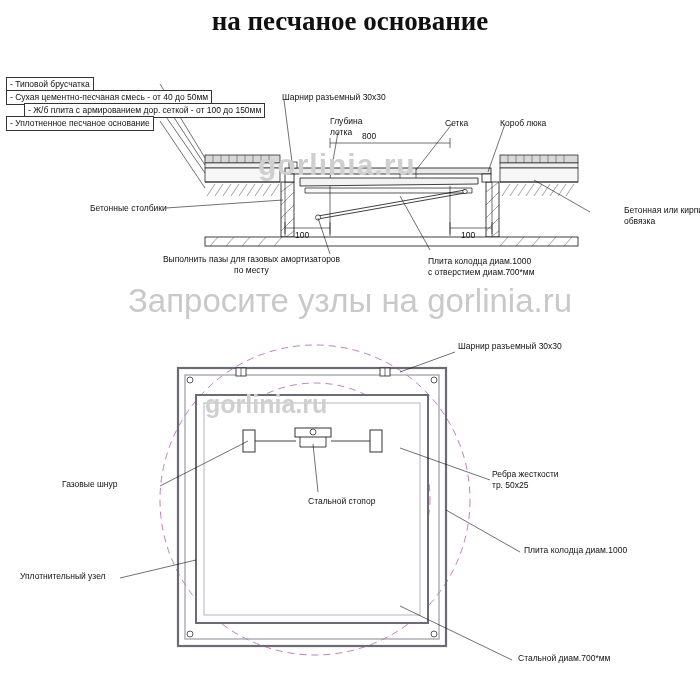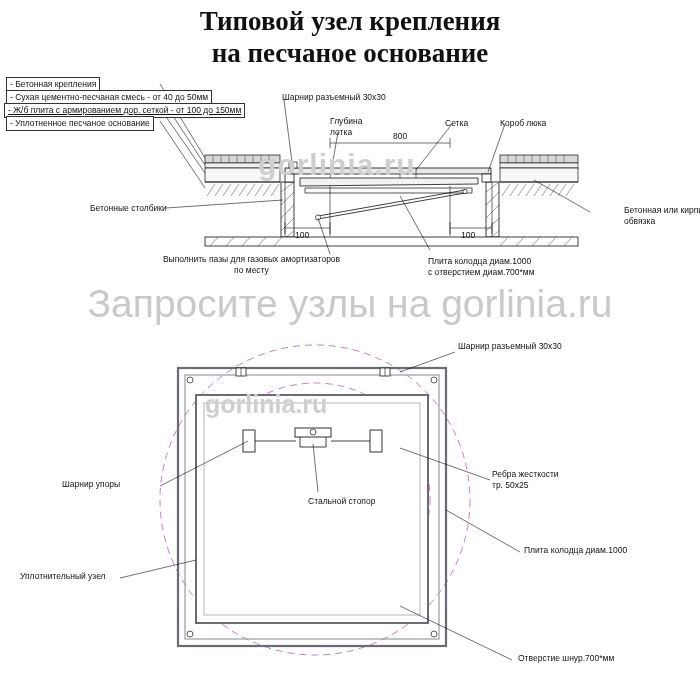--- a/index.html
+++ b/index.html
@@ -7,39 +7,38 @@
   .stage{position:relative;width:700px;height:700px;}
 
   .title{position:absolute;left:0;top:6px;width:700px;text-align:center;font-size:27px;font-weight:bold;color:#111;line-height:1.18;font-family:"Liberation Serif",serif;}
   .title .l2{display:block;}
 
   .lbl{position:absolute;font-size:8.5px;color:#111;line-height:1.25;white-space:nowrap;}
   .lbl.box{border:1px solid #333;background:#fff;padding:1px 3px;}
   .lbl.wrap{white-space:normal;}
 
   .wm1{position:absolute;left:258px;top:148px;font-size:30px;color:#cfcfcf;font-weight:bold;letter-spacing:1px;font-family:"Liberation Sans",sans-serif;}
-  .wm2{position:absolute;left:8px;top:282px;width:684px;text-align:center;font-size:39px;color:#c9c9c9;font-family:"Liberation Sans",sans-serif;}
+  .wm2{position:absolute;left:8px;top:282px;width:684px;text-align:center;font-size:33px;color:#c9c9c9;font-family:"Liberation Sans",sans-serif;}
   .wm3{position:absolute;left:205px;top:390px;font-size:25px;color:#cfcfcf;font-weight:bold;}
 
   svg{position:absolute;left:0;top:0;}
   .ln{stroke:#111;stroke-width:.8;fill:none;}
   .thin{stroke:#111;stroke-width:.6;fill:none;}
   .lead{stroke:#111;stroke-width:.6;fill:none;}
   .hatch{stroke:#111;stroke-width:.4;fill:none;}
   .grayfill{fill:#d8d8d8;stroke:#111;stroke-width:.7;}
   .whitefill{fill:#ffffff;stroke:#111;stroke-width:.8;}
   .dash{stroke:#c06ec0;stroke-width:.9;fill:none;stroke-dasharray:7 5;}
 </style>
 </head>
 <body>
 
 <div class="stage">
 
   <div class="title">
-    <span>Типовой узел крепления</span>
     <span class="l2">на песчаное основание</span>
   </div>
 
   <svg width="700" height="700">
 
     <g>
       <rect x="205" y="155" width="75" height="8" class="grayfill"></rect>
       <rect x="205" y="163" width="75" height="5" fill="#efefef" stroke="#111" stroke-width=".6"></rect>
       <rect x="205" y="168" width="75" height="14" fill="#f7f7f7" stroke="#111" stroke-width=".7"></rect>
       <line x1="205" y1="182" x2="280" y2="182" class="ln"></line>
@@ -221,43 +220,43 @@
       <line x1="455" y1="352" x2="400" y2="372"></line>
       <line x1="160" y1="486" x2="248" y2="441"></line>
       <line x1="318" y1="492" x2="313" y2="444"></line>
       <line x1="490" y1="480" x2="400" y2="448"></line>
       <line x1="120" y1="578" x2="196" y2="560"></line>
       <line x1="520" y1="552" x2="446" y2="510"></line>
       <line x1="512" y1="660" x2="400" y2="606"></line>
     </g>
   </svg>
 
-  <div class="lbl box" style="left:6px;top:77px;">- Бетонная крепления</div>
+  <div class="lbl box" style="left:6px;top:77px;">- Типовой брусчатка</div>
   <div class="lbl box" style="left:6px;top:90px;">- Сухая цементно-песчаная смесь - от 40 до 50мм</div>
-  <div class="lbl box" style="left:4px;top:103px;text-decoration:underline;">- Ж/б плита с армированием дор. сеткой - от 100 до 150мм</div>
+  <div class="lbl box" style="left:24px;top:103px;">- Ж/б плита с армированием дор. сеткой - от 100 до 150мм</div>
   <div class="lbl box" style="left:6px;top:116px;">- Уплотненное песчаное основание</div>
 
   <div class="lbl" style="left:282px;top:92px;">Шарнир разъемный 30х30</div>
   <div class="lbl wrap" style="left:330px;top:116px;width:48px;">Глубина<br>лотка</div>
   <div class="lbl" style="left:445px;top:118px;">Сетка</div>
   <div class="lbl" style="left:500px;top:118px;">Короб люка</div>
   <div class="lbl" style="left:90px;top:203px;">Бетонные столбики</div>
   <div class="lbl wrap" style="left:624px;top:205px;width:100px;">Бетонная или кирпичная<br>обвязка</div>
   <div class="lbl wrap" style="left:144px;top:254px;width:215px;text-align:center;">Выполнить пазы для газовых амортизаторов<br>по месту</div>
   <div class="lbl wrap" style="left:428px;top:256px;width:145px;">Плита колодца диам.1000<br>с отверстием диам.700*мм</div>
 
   <div class="lbl" style="left:295px;top:230px;">100</div>
-  <div class="lbl" style="left:393px;top:131px;">800</div>
+  <div class="lbl" style="left:362px;top:131px;">800</div>
   <div class="lbl" style="left:461px;top:230px;">100</div>
 
   <div class="lbl" style="left:458px;top:341px;">Шарнир разъемный 30х30</div>
-  <div class="lbl" style="left:62px;top:479px;">Шарнир упоры</div>
+  <div class="lbl" style="left:62px;top:479px;">Газовые шнур</div>
   <div class="lbl" style="left:308px;top:496px;">Стальной стопор</div>
   <div class="lbl wrap" style="left:492px;top:469px;width:120px;">Ребра жесткости<br>тр. 50х25</div>
   <div class="lbl" style="left:20px;top:571px;">Уплотнительный узел</div>
   <div class="lbl" style="left:524px;top:545px;">Плита колодца диам.1000</div>
-  <div class="lbl" style="left:518px;top:653px;">Отверстие шнур.700*мм</div>
+  <div class="lbl" style="left:518px;top:653px;">Стальной диам.700*мм</div>
 
   <div class="wm1">gorlinia.ru</div>
   <div class="wm2">Запросите узлы на gorlinia.ru</div>
   <div class="wm3">gorlinia.ru</div>
 
 </div>
 
 </body></html>

